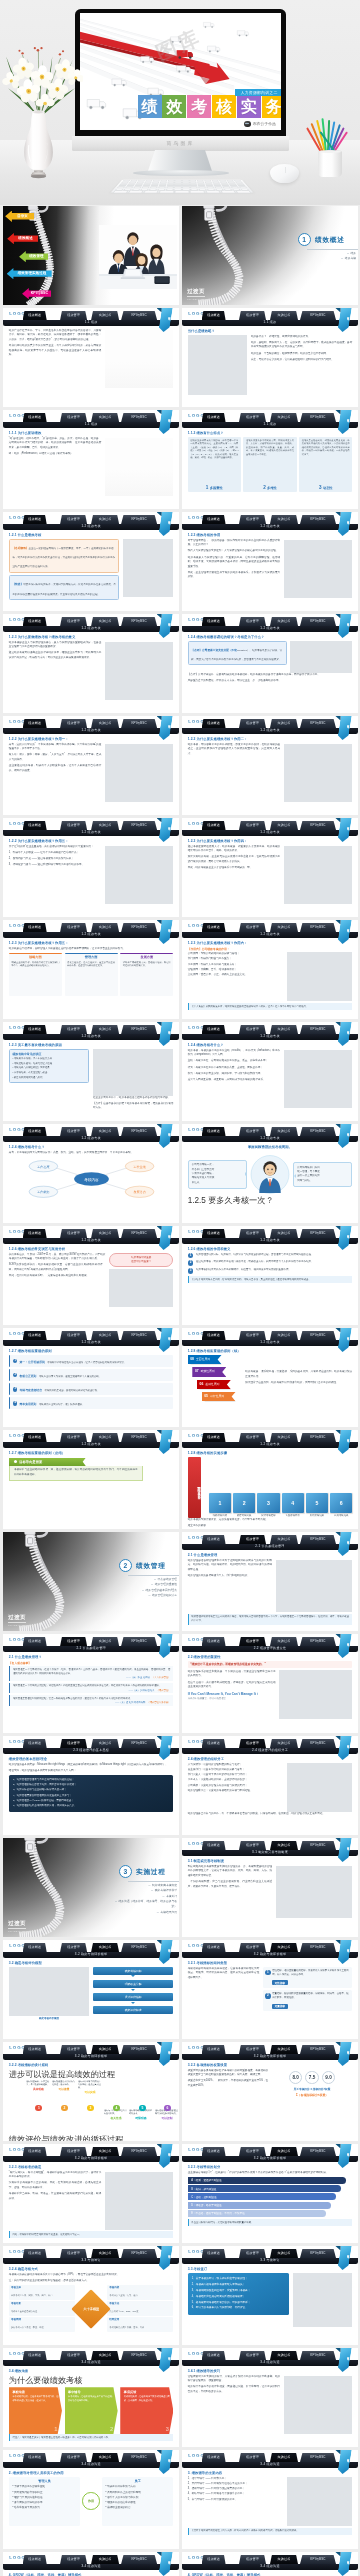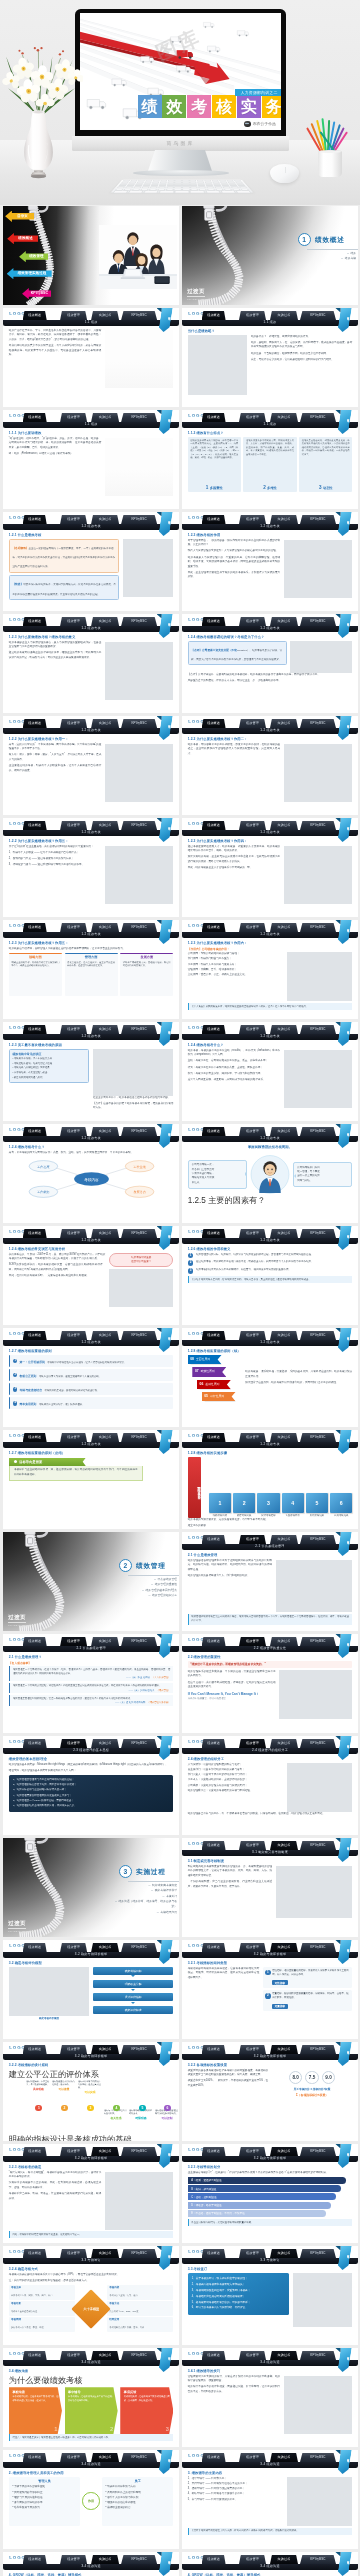--- a/index.html
+++ b/index.html
@@ -1341,21 +1341,21 @@
 <path d="M35 36 Q39 39 43 36" stroke="#c48a5a" stroke-width="1" fill="none"></path>
 <path d="M18 76 C18 56 27 46 39 46 C51 46 60 56 60 76 Z" fill="#2e6ea8"></path>
 <path d="M33 46 L39 60 L45 46 Z" fill="#fff"></path>
 <path d="M38.2 49 L39.8 49 L41 60 L39 64 L37 60 Z" fill="#d25a3a"></path>
 </svg>
             <div class="bub r">公司将考核部门归口
 统一管理，每个季度
 进行一次全面的绩效
 回顾与总结。</div>
           </div>
-          <div class="sl-foot">1.2.5 主要的因素有？</div>
+          <div class="sl-foot">1.2.5 要多久考核一次？</div>
         </div>
       </div>
       <div class="slide sl-l sl-c" style="top:1226px">
         <div class="hdr">
           <div class="logo">LOGO</div>
           <div class="navwrap">
             <div class="tab on" style="left:19.6px;width:24px">绩效概述</div>
             <div class="tab" style="left:57px;width:27px">绩效管理</div>
             <div class="tab" style="left:88px;width:28px">实施过程</div>
             <div class="tab" style="left:118px;width:36px">KPI与BSC</div>
@@ -1995,21 +1995,21 @@
           </div>
           <div class="bar">3.2 确定考核评价模型</div>
         </div>
         <div class="ribbon">
           <div class="rt"></div>
           <div class="rb"></div>
           <span>绩效考核</span>
         </div>
         <div class="body">
           <div class="h3">3.2.2 考核指标的设计原则</div>
-          <div class="sidev">建立公平公正的评价体系</div>
+          <div class="sidev">进步可以说是提高绩效的过程</div>
           <div class="sixwrap">
             <div class="six a" style="left:9.3px">
               <div class="sixb">指标描述清晰，不产生歧义，员工能够准确理解。</div>
               <div class="sixt" style="color:#e8503a">具体明确</div>
             </div>
             <div class="six a" style="left:35px">
               <div class="sixb">指标能够量化或可以行为化描述，便于评价。</div>
               <div class="sixt" style="color:#f0a030">可以衡量</div>
             </div>
             <div class="six a" style="left:61px">
@@ -2028,21 +2028,21 @@
               <div class="sixb">指标是被考核者能够通过努力加以控制和影响的。</div>
               <div class="sixt" style="color:#9b59c8">可以控制</div>
             </div>
             <div class="sixn" style="left:18.5px;background:#e8503a">1</div>
             <div class="sixn" style="left:44px;background:#f0a030">2</div>
             <div class="sixn" style="left:70px;background:#f5c518">3</div>
             <div class="sixn" style="left:96px;background:#7ec242">4</div>
             <div class="sixn" style="left:122px;background:#00b0b9">5</div>
             <div class="sixn" style="left:147px;background:#9b59c8">6</div>
           </div>
-          <div class="sl-foot">明确的指标设计是考核成功的基础</div>
+          <div class="sl-foot">绩效评价与绩效改进的循环过程</div>
         </div>
       </div>
       <div class="slide sl-r sl-c" style="top:2042px">
         <div class="hdr">
           <div class="logo">LOGO</div>
           <div class="navwrap">
             <div class="tab" style="left:19.6px;width:24px">绩效概述</div>
             <div class="tab" style="left:57px;width:27px">绩效管理</div>
             <div class="tab on" style="left:88px;width:28px">实施过程</div>
             <div class="tab" style="left:118px;width:36px">KPI与BSC</div>

